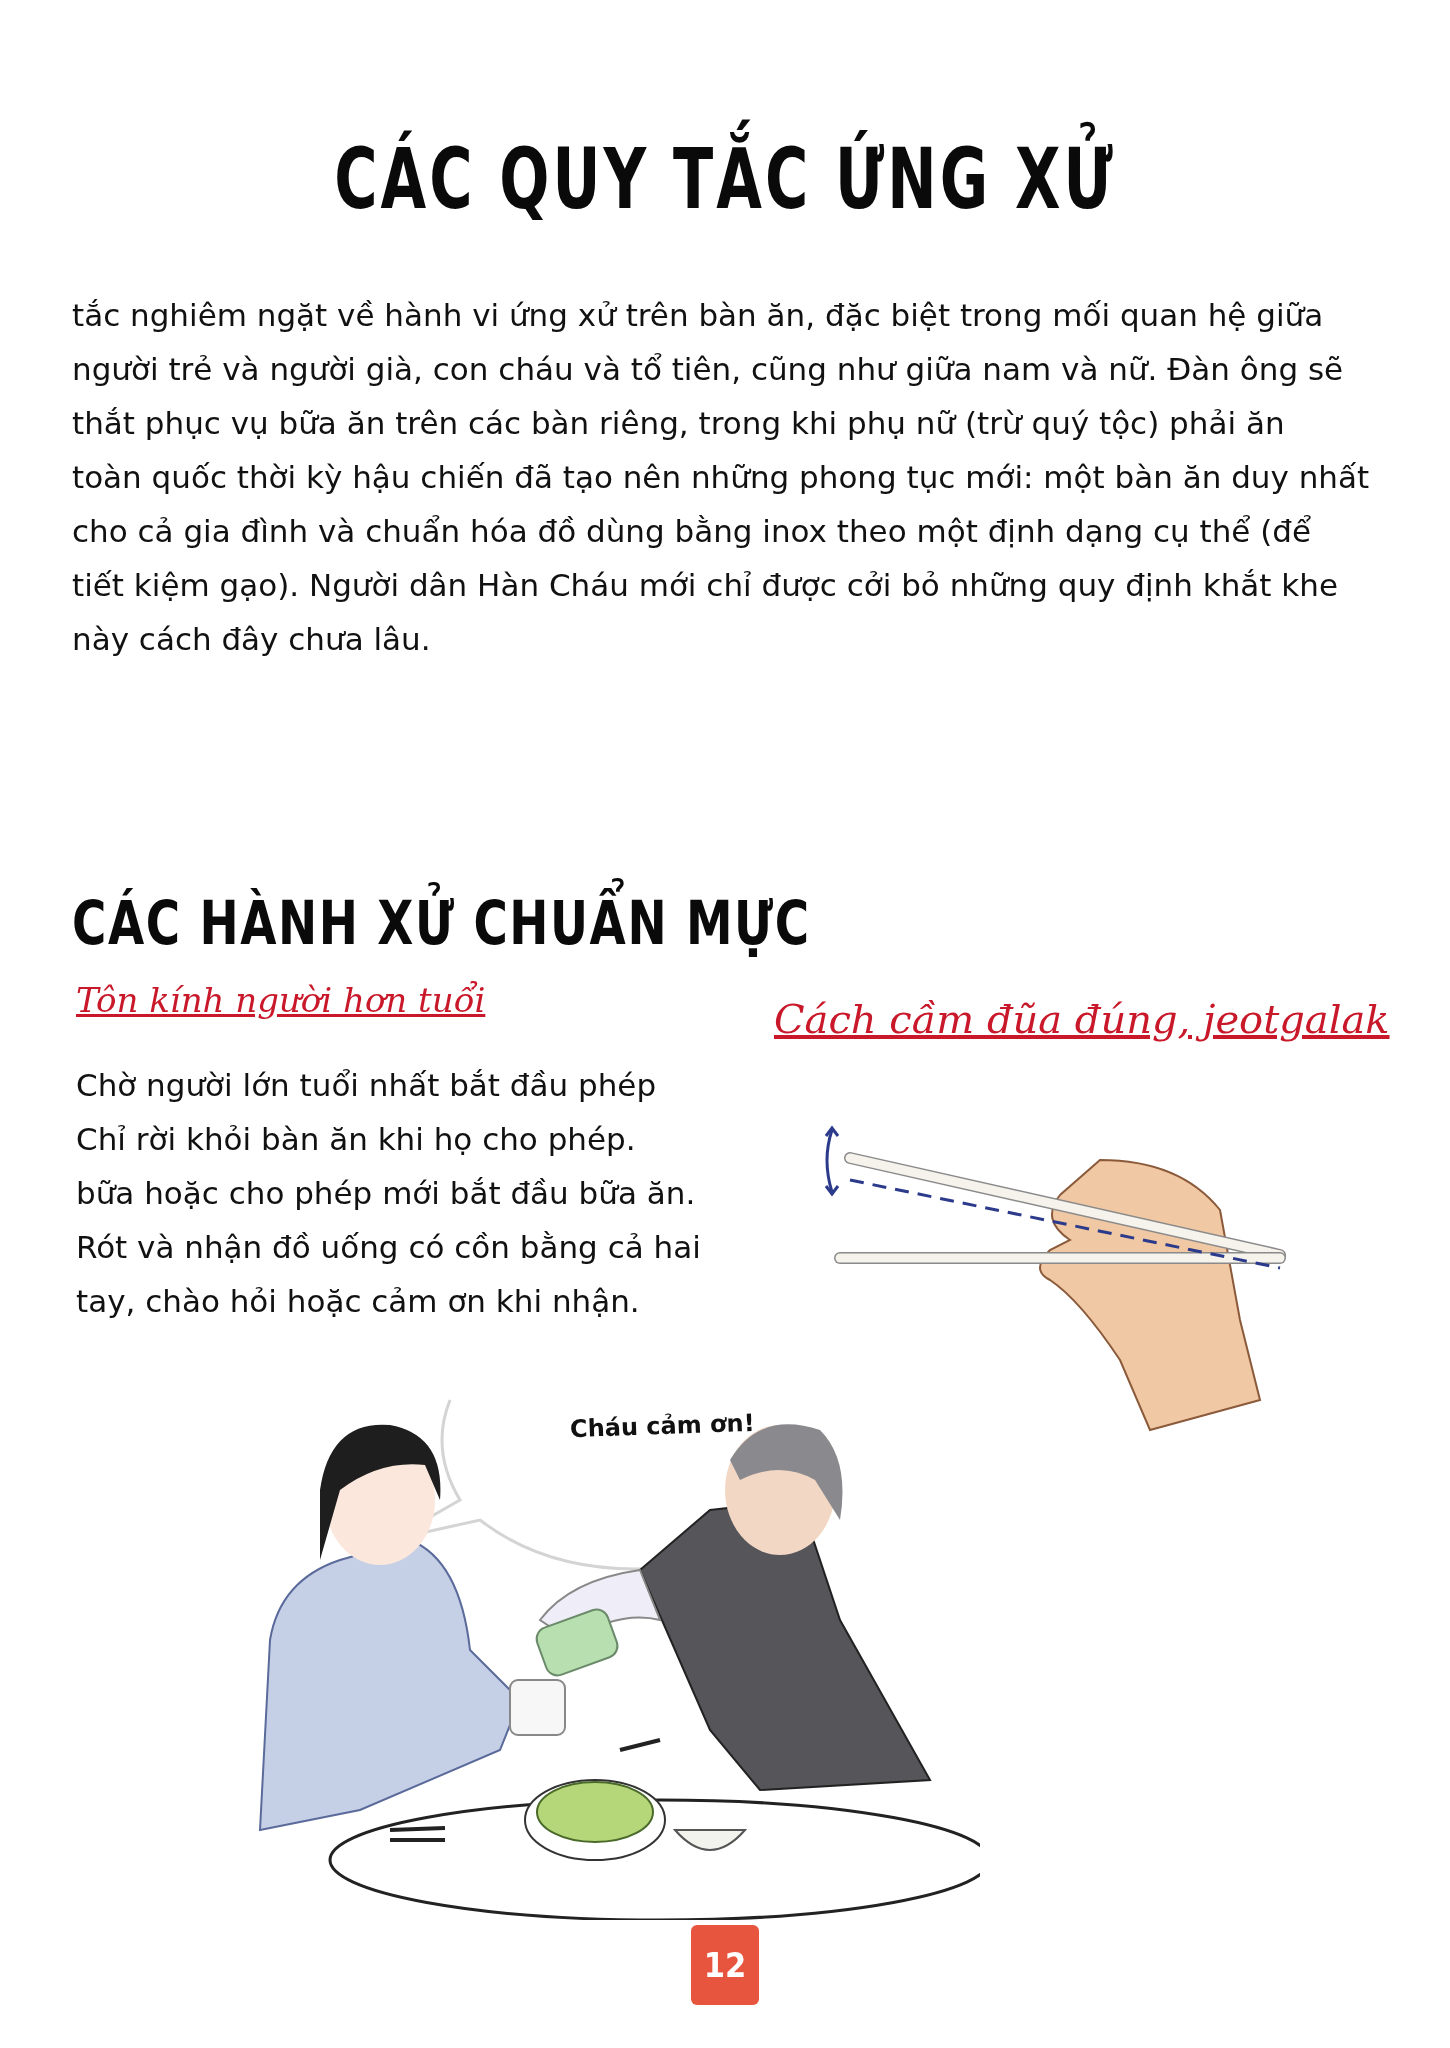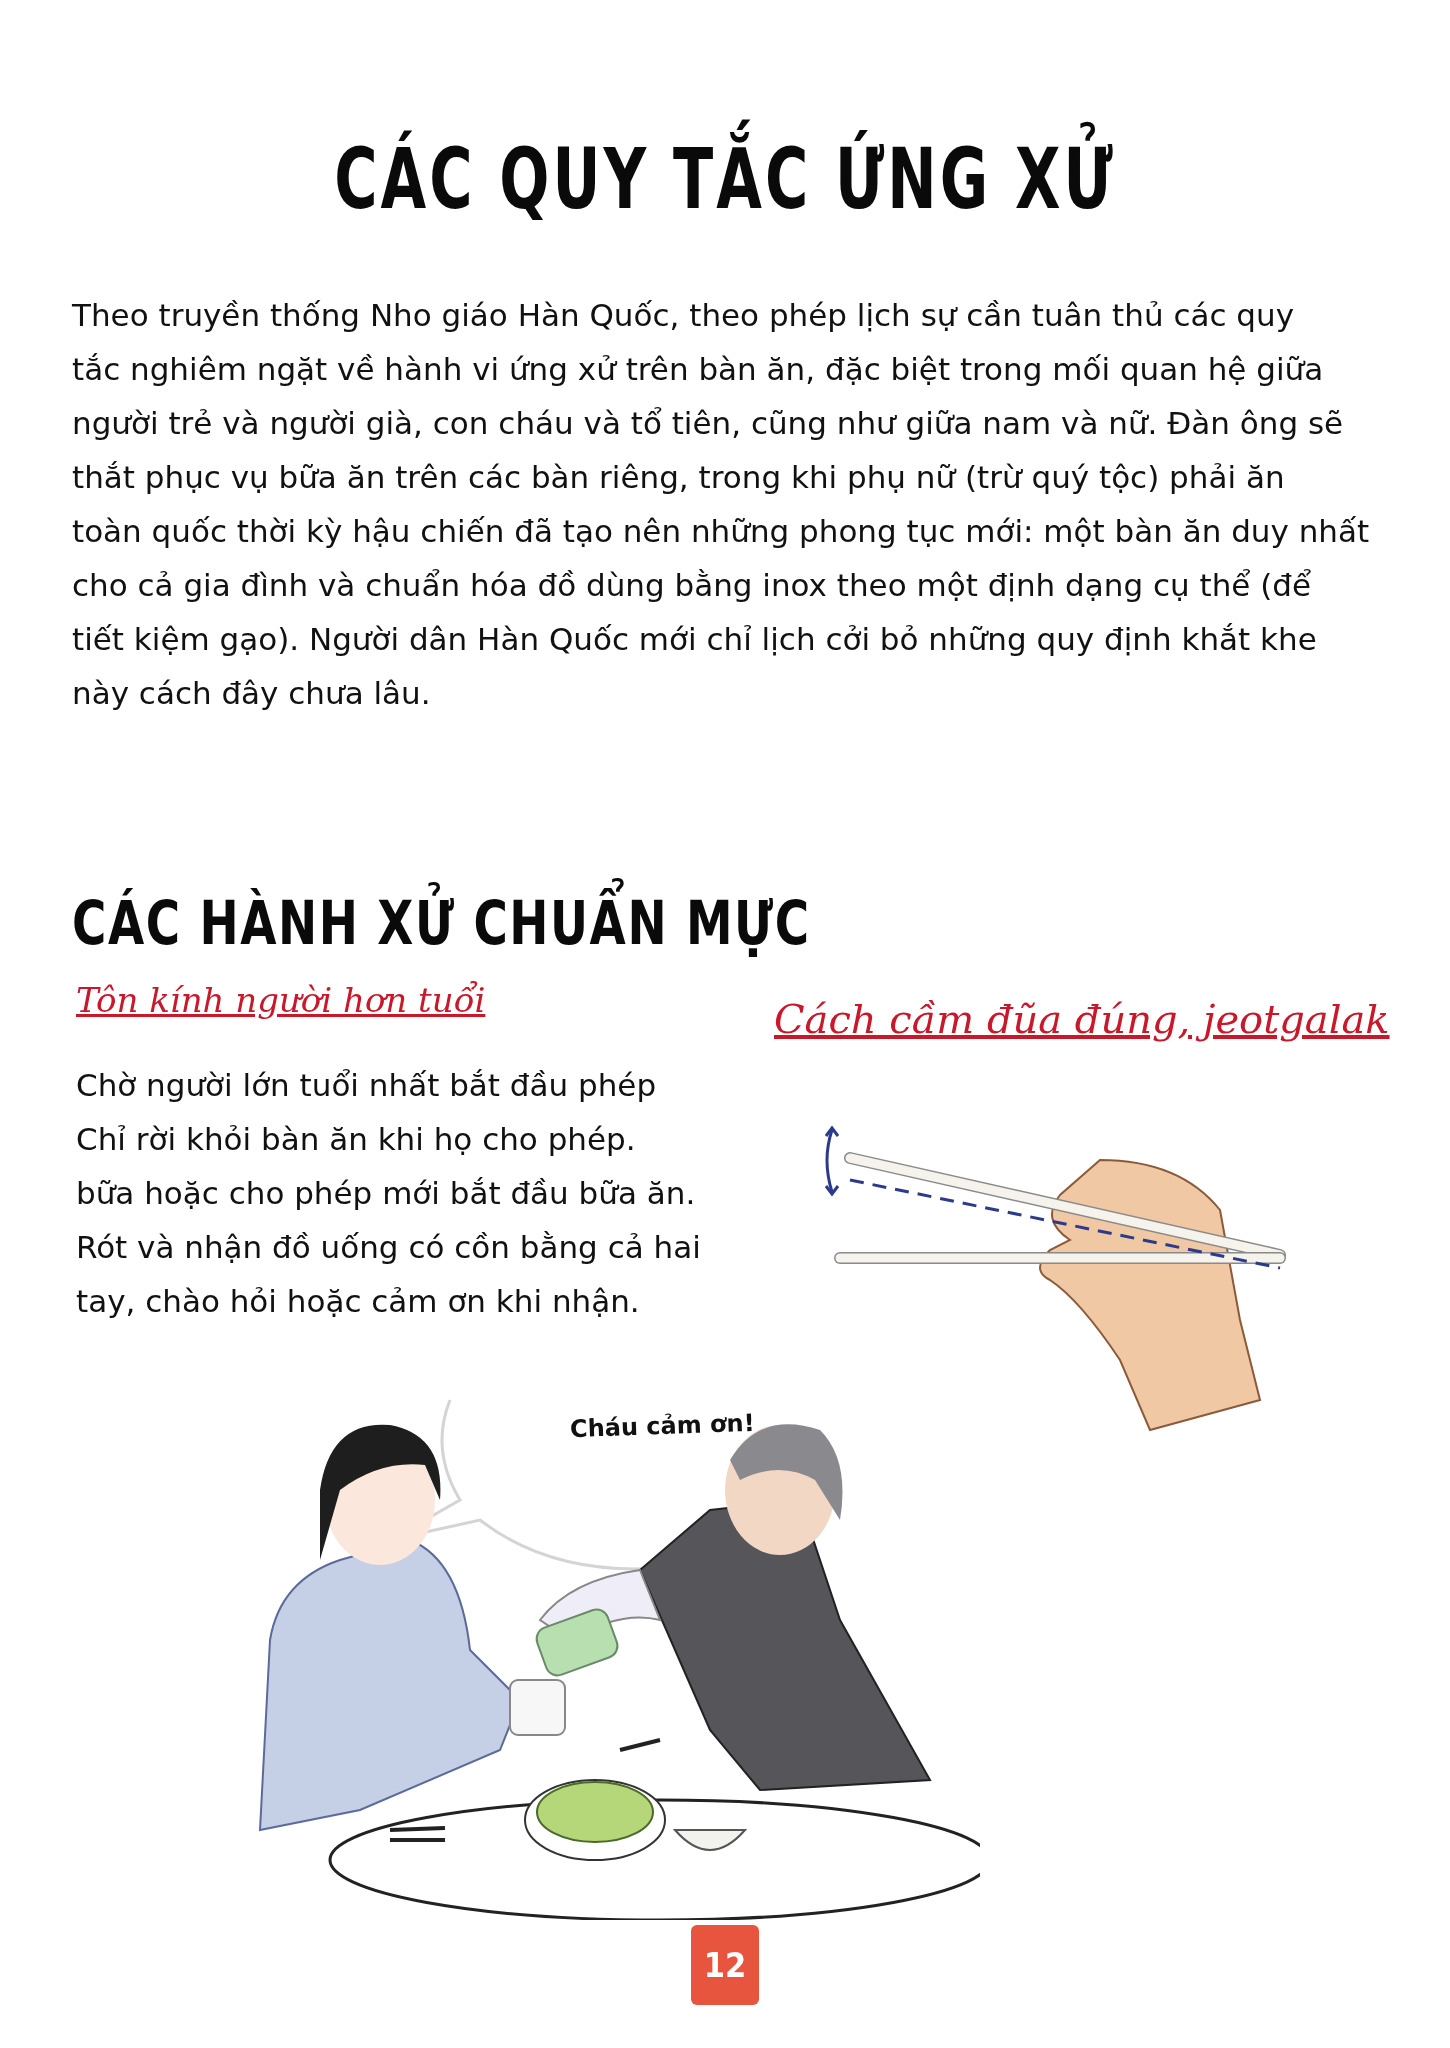--- a/index.html
+++ b/index.html
@@ -48,27 +48,26 @@
     font-family: "DejaVu Sans Condensed", "DejaVu Sans", sans-serif;
     margin-left: 8px;
   }
 </style>
 </head>
 <body>
 
 <div class="page-title">CÁC QUY TẮC ỨNG XỬ</div>
 
 <div class="intro">
-  <span class="line">Theo truyền thống Nho giáo Hàn Quốc, theo phép lịch sự cần tuân thủ các quy</span>
   <span class="line">tắc nghiêm ngặt về hành vi ứng xử trên bàn ăn, đặc biệt trong mối quan hệ giữa</span>
   <span class="line">người trẻ và người già, con cháu và tổ tiên, cũng như giữa nam và nữ. Đàn ông sẽ</span>
   <span class="line">thắt phục vụ bữa ăn trên các bàn riêng, trong khi phụ nữ (trừ quý tộc) phải ăn</span>
   <span class="line">toàn quốc thời kỳ hậu chiến đã tạo nên những phong tục mới: một bàn ăn duy nhất</span>
   <span class="line">cho cả gia đình và chuẩn hóa đồ dùng bằng inox theo một định dạng cụ thể (để</span>
-  <span class="line">tiết kiệm gạo). Người dân Hàn Quốc mới chỉ lịch cởi bỏ những quy định khắt khe</span>
+  <span class="line">tiết kiệm gạo). Người dân Hàn Cháu mới chỉ được cởi bỏ những quy định khắt khe</span>
   <span class="line">này cách đây chưa lâu.</span>
 </div>
 
 <div class="section-title">CÁC HÀNH XỬ CHUẨN MỰC</div>
 <div class="subhead left">Tôn kính người hơn tuổi</div>
 <div class="subhead right">Cách cầm đũa đúng, jeotgalak</div>
 
 <div class="rules">
   <span class="line">Chờ người lớn tuổi nhất bắt đầu phép</span>
   <span class="line">Chỉ rời khỏi bàn ăn khi họ cho phép.</span>

